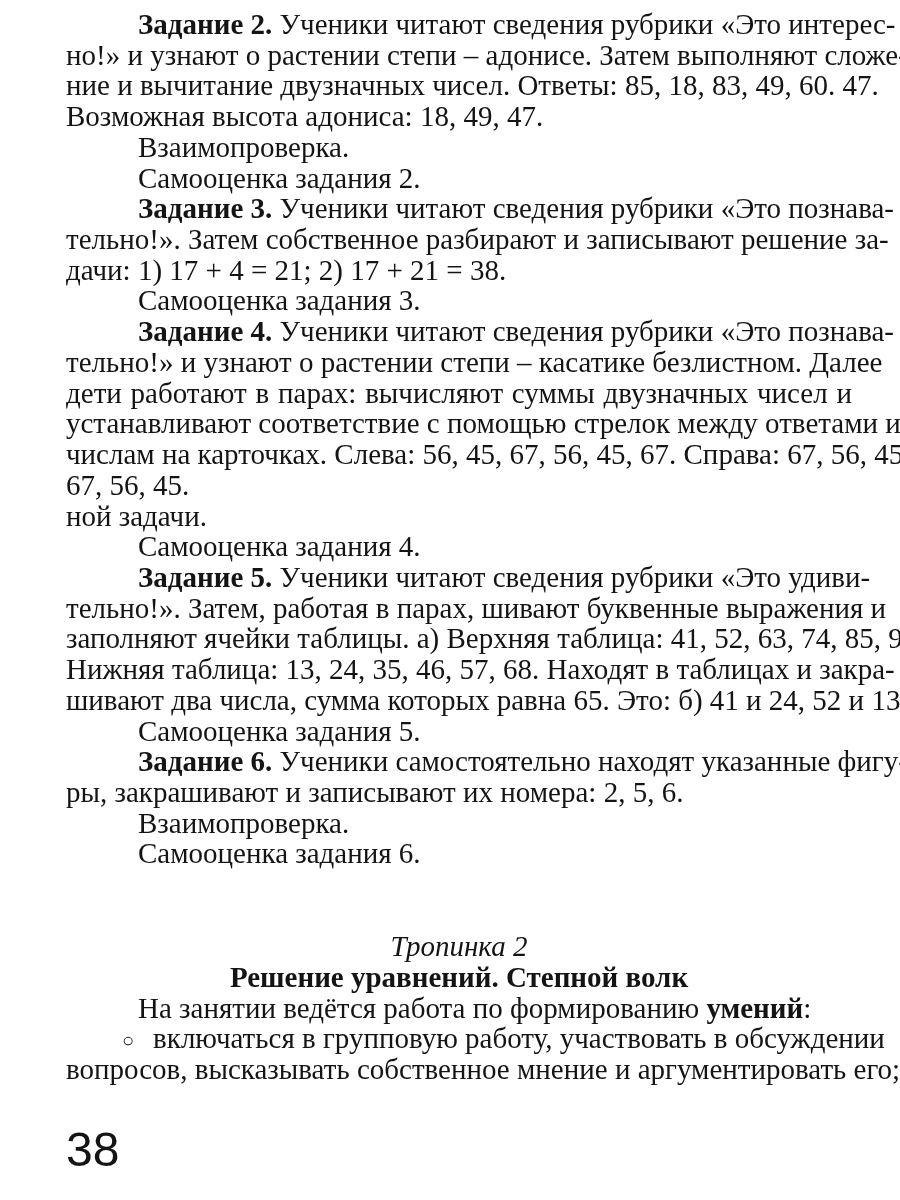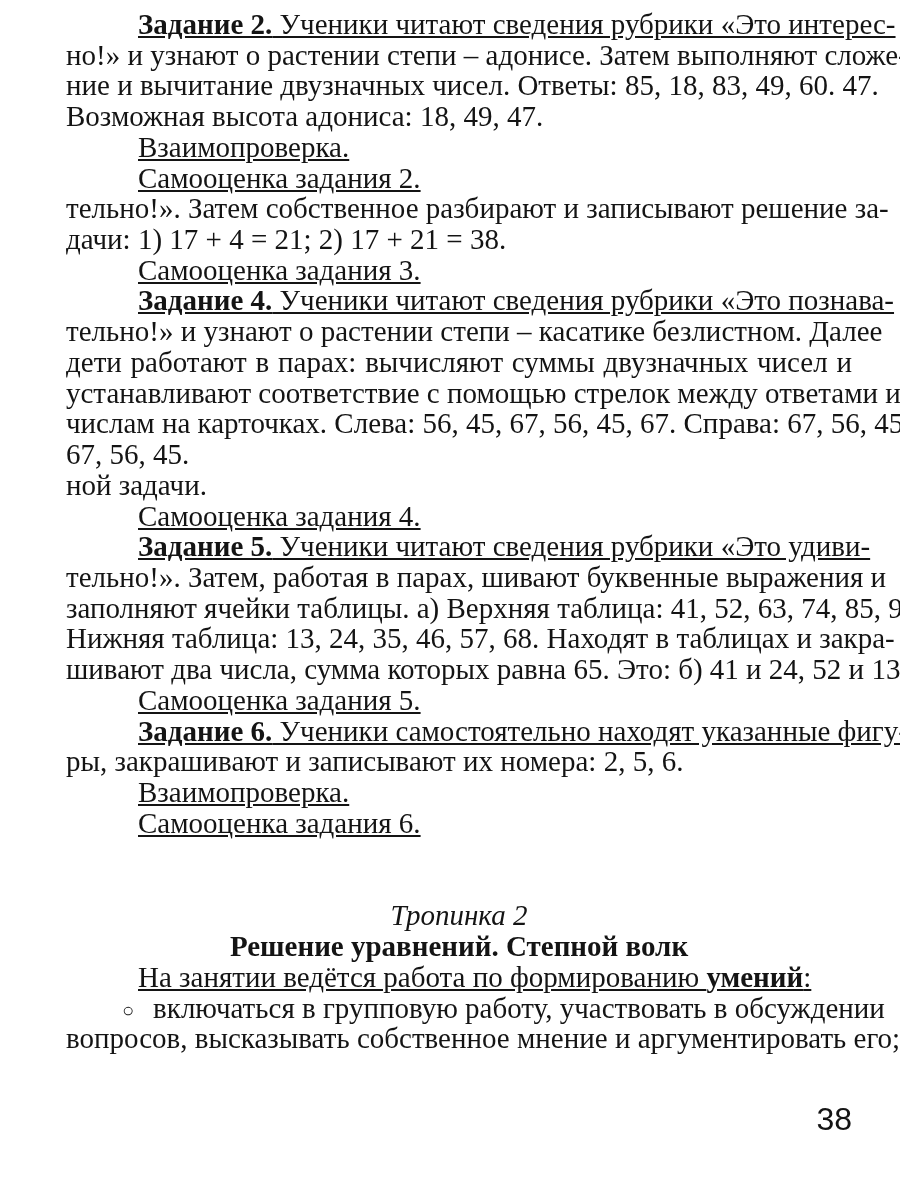--- a/index.html
+++ b/index.html
@@ -23,52 +23,53 @@
     height: 30.72px;
     white-space: nowrap;
     color: #141414;
     text-align: center;
     text-align-last: left;
   }
   .line.j {
     text-align: justify;
     text-align-last: justify;
   }
-  .line.ind { text-indent: 72px; text-decoration: underline; }
+  .line.ind { text-indent: 72px; }
   .line.center { text-align: right; text-align-last: center; text-indent: 0; }
   .line.i { font-style: italic; }
   .line.gap { margin-top: 62px; }
   .b { font-weight: bold; }
   .bullet {
     font-size: 20px;
     margin-left: 56px;
     margin-right: 19px;
     vertical-align: 1px;
   }
   .pagenum {
     margin-top: 46px;
-    text-align: right;
+    text-align: left;
     font-family: "Liberation Sans", "DejaVu Sans", sans-serif;
-    font-size: 32px;
+    font-size: 48px;
     line-height: 38px;
     color: #141414;
   }
 </style>
 </head>
 <body>
 
 <div class="page">
   <div class="content">
     <div>
         <div class="line ind j"><span class="b">Задание 2.</span><span> Ученики читают сведения рубрики «Это интерес-</span></div>
         <div class="line j"><span>но!» и узнают о растении степи – адонисе. Затем выполняют сложе-</span></div>
         <div class="line j"><span>ние и вычитание двузначных чисел. Ответы: 85, 18, 83, 49, 60. 47.</span></div>
         <div class="line"><span>Возможная высота адониса: 18, 49, 47.</span></div>
         <div class="line ind"><span>Взаимопроверка.</span></div>
         <div class="line ind"><span>Самооценка задания 2.</span></div>
+        <div class="line ind j"><span class="b">Задание 3.</span><span> Ученики читают сведения рубрики «Это познава-</span></div>
         <div class="line j"><span>тельно!». Затем собственное разбирают и записывают решение за-</span></div>
         <div class="line"><span>дачи: 1) 17 + 4 = 21; 2) 17 + 21 = 38.</span></div>
         <div class="line ind"><span>Самооценка задания 3.</span></div>
         <div class="line ind j"><span class="b">Задание 4.</span><span> Ученики читают сведения рубрики «Это познава-</span></div>
         <div class="line j"><span>тельно!» и узнают о растении степи – касатике безлистном. Далее</span></div>
         <div class="line j"><span>дети работают в парах: вычисляют суммы двузначных чисел и</span></div>
         <div class="line j"><span>устанавливают соответствие с помощью стрелок между ответами и</span></div>
         <div class="line j"><span>числам на карточках. Слева: 56, 45, 67, 56, 45, 67. Справа: 67, 56, 45,</span></div>
         <div class="line"><span>67, 56, 45.</span></div>
         <div class="line"><span>ной задачи.</span></div>

